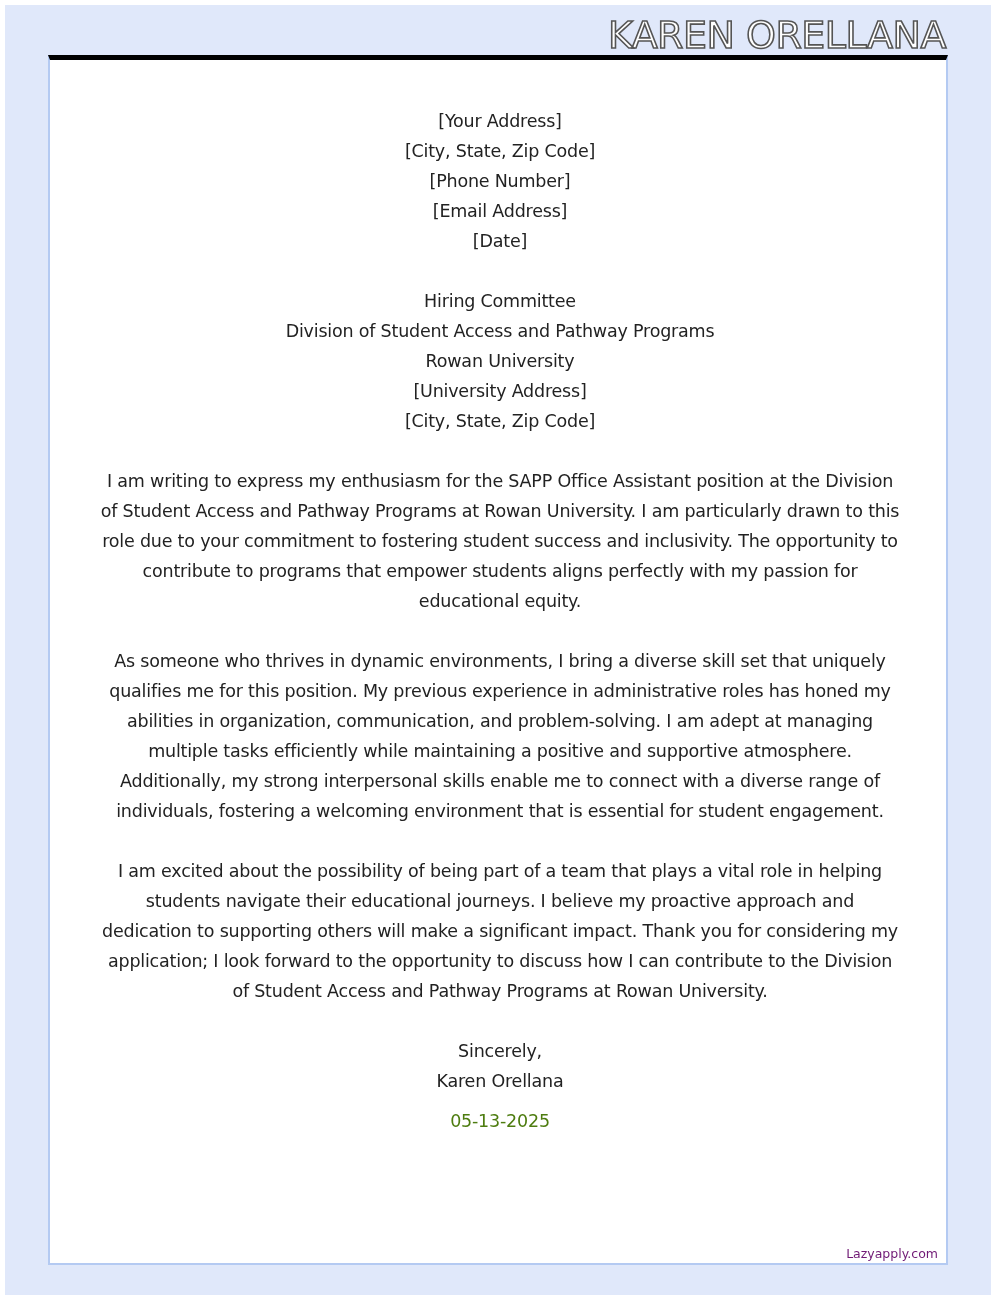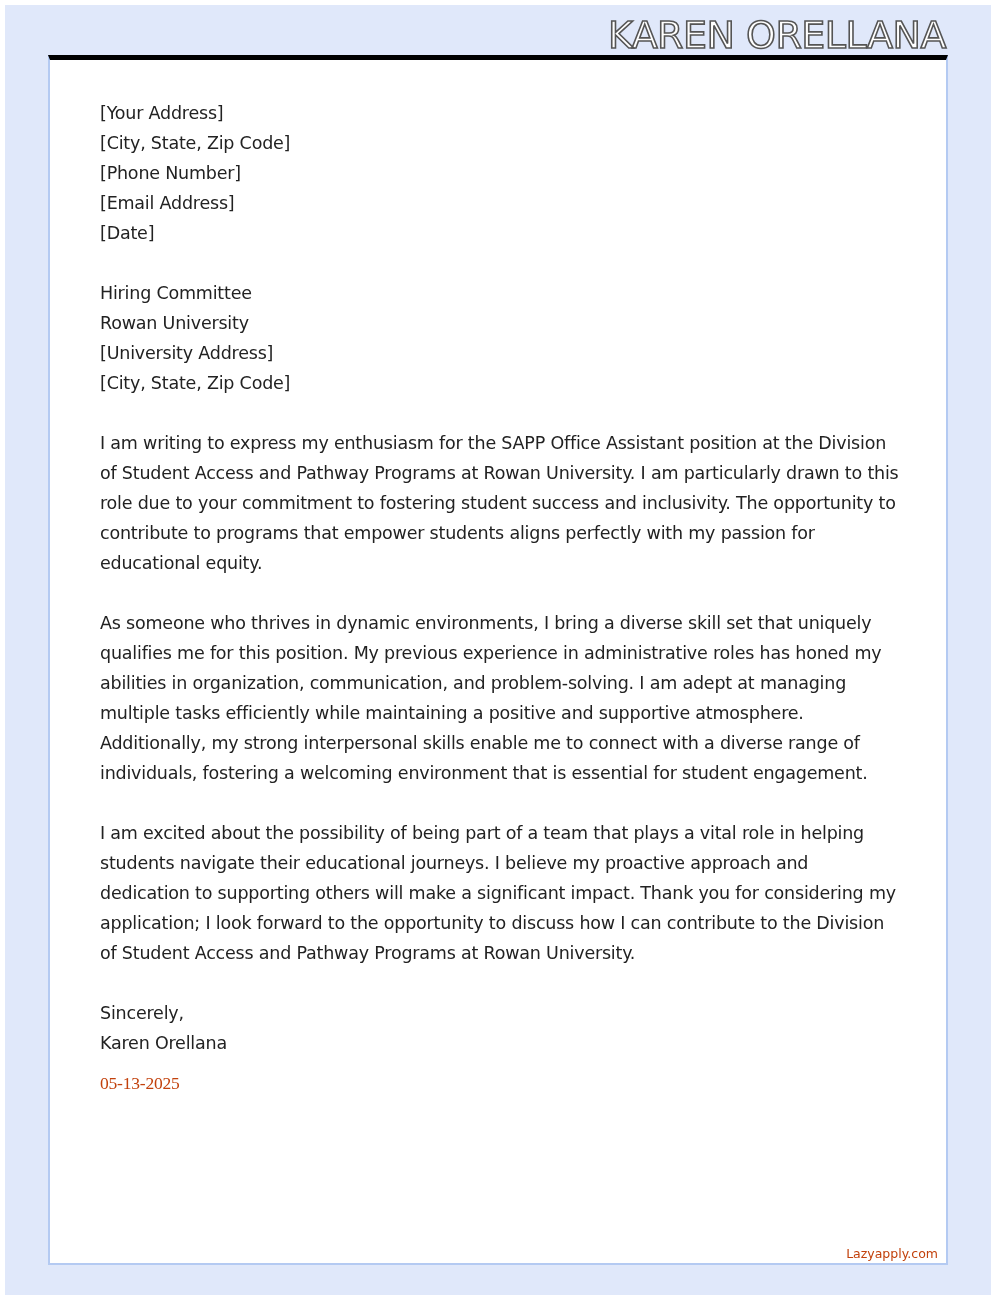--- a/index.html
+++ b/index.html
@@ -17,32 +17,32 @@
     color: #ffffff; -webkit-text-stroke: 1.6px #555555; letter-spacing: -0.5px;
     line-height: 46px; white-space: nowrap;
   }
   .page {
     position: absolute; left: 48px; top: 55px; width: 896px; height: 1203px;
     background: #ffffff;
     border-top: 5px solid #000000;
     border-left: 2px solid #b4caf2; border-right: 2px solid #b4caf2; border-bottom: 2px solid #b4caf2;
   }
   .content {
-    position: absolute; left: 50px; top: 38px; width: 800px;
+    position: absolute; left: 50px; top: 46px; width: 800px;
     font-family: "DejaVu Sans", sans-serif; font-size: 17.5px; color: #222222;
-    line-height: 30px; letter-spacing: -0.2px;
+    line-height: 30px; letter-spacing: -0.2px; text-align: center;
   }
   .line { white-space: nowrap; }
   .block { margin: 0 0 30px 0; }
   .para { margin: 0 0 30px 0; white-space: normal; }
   .closing { margin: 0; }
-  .date { color: #c2410c; margin-top: 10px; font-family: Liberation Serif, serif; }
+  .date { color: #4d7c0f; margin-top: 10px; }
   .footer {
     position: absolute; right: 8px; bottom: 2px;
-    font-family: "DejaVu Sans", sans-serif; font-size: 12.5px; color: #c2410c;
+    font-family: "DejaVu Sans", sans-serif; font-size: 12.5px; color: #701a75;
   }
 </style>
 </head>
 <body>
 
 <div class="outer"></div>
 
 <div class="name-header">KAREN ORELLANA</div>
 
 <div class="page">
@@ -51,20 +51,21 @@
     <div class="block">
       <div class="line">[Your Address]</div>
       <div class="line">[City, State, Zip Code]</div>
       <div class="line">[Phone Number]</div>
       <div class="line">[Email Address]</div>
       <div class="line">[Date]</div>
     </div>
 
     <div class="block">
       <div class="line">Hiring Committee</div>
+      <div class="line">Division of Student Access and Pathway Programs</div>
       <div class="line">Rowan University</div>
       <div class="line">[University Address]</div>
       <div class="line">[City, State, Zip Code]</div>
     </div>
 
 
     <p class="para">I am writing to express my enthusiasm for the SAPP Office Assistant position at the Division of Student Access and Pathway Programs at Rowan University. I am particularly drawn to this role due to your commitment to fostering student success and inclusivity. The opportunity to contribute to programs that empower students aligns perfectly with my passion for educational equity.</p>
     <p class="para">As someone who thrives in dynamic environments, I bring a diverse skill set that uniquely qualifies me for this position. My previous experience in administrative roles has honed my abilities in organization, communication, and problem-solving. I am adept at managing multiple tasks efficiently while maintaining a positive and supportive atmosphere. Additionally, my strong interpersonal skills enable me to connect with a diverse range of individuals, fostering a welcoming environment that is essential for student engagement.</p>
     <p class="para">I am excited about the possibility of being part of a team that plays a vital role in helping students navigate their educational journeys. I believe my proactive approach and dedication to supporting others will make a significant impact. Thank you for considering my application; I look forward to the opportunity to discuss how I can contribute to the Division of Student Access and Pathway Programs at Rowan University.</p>
 

